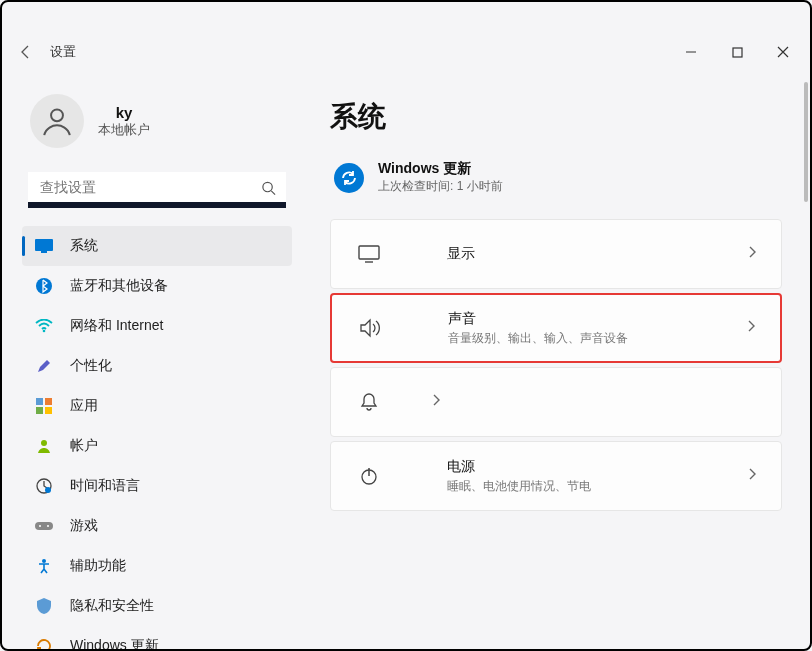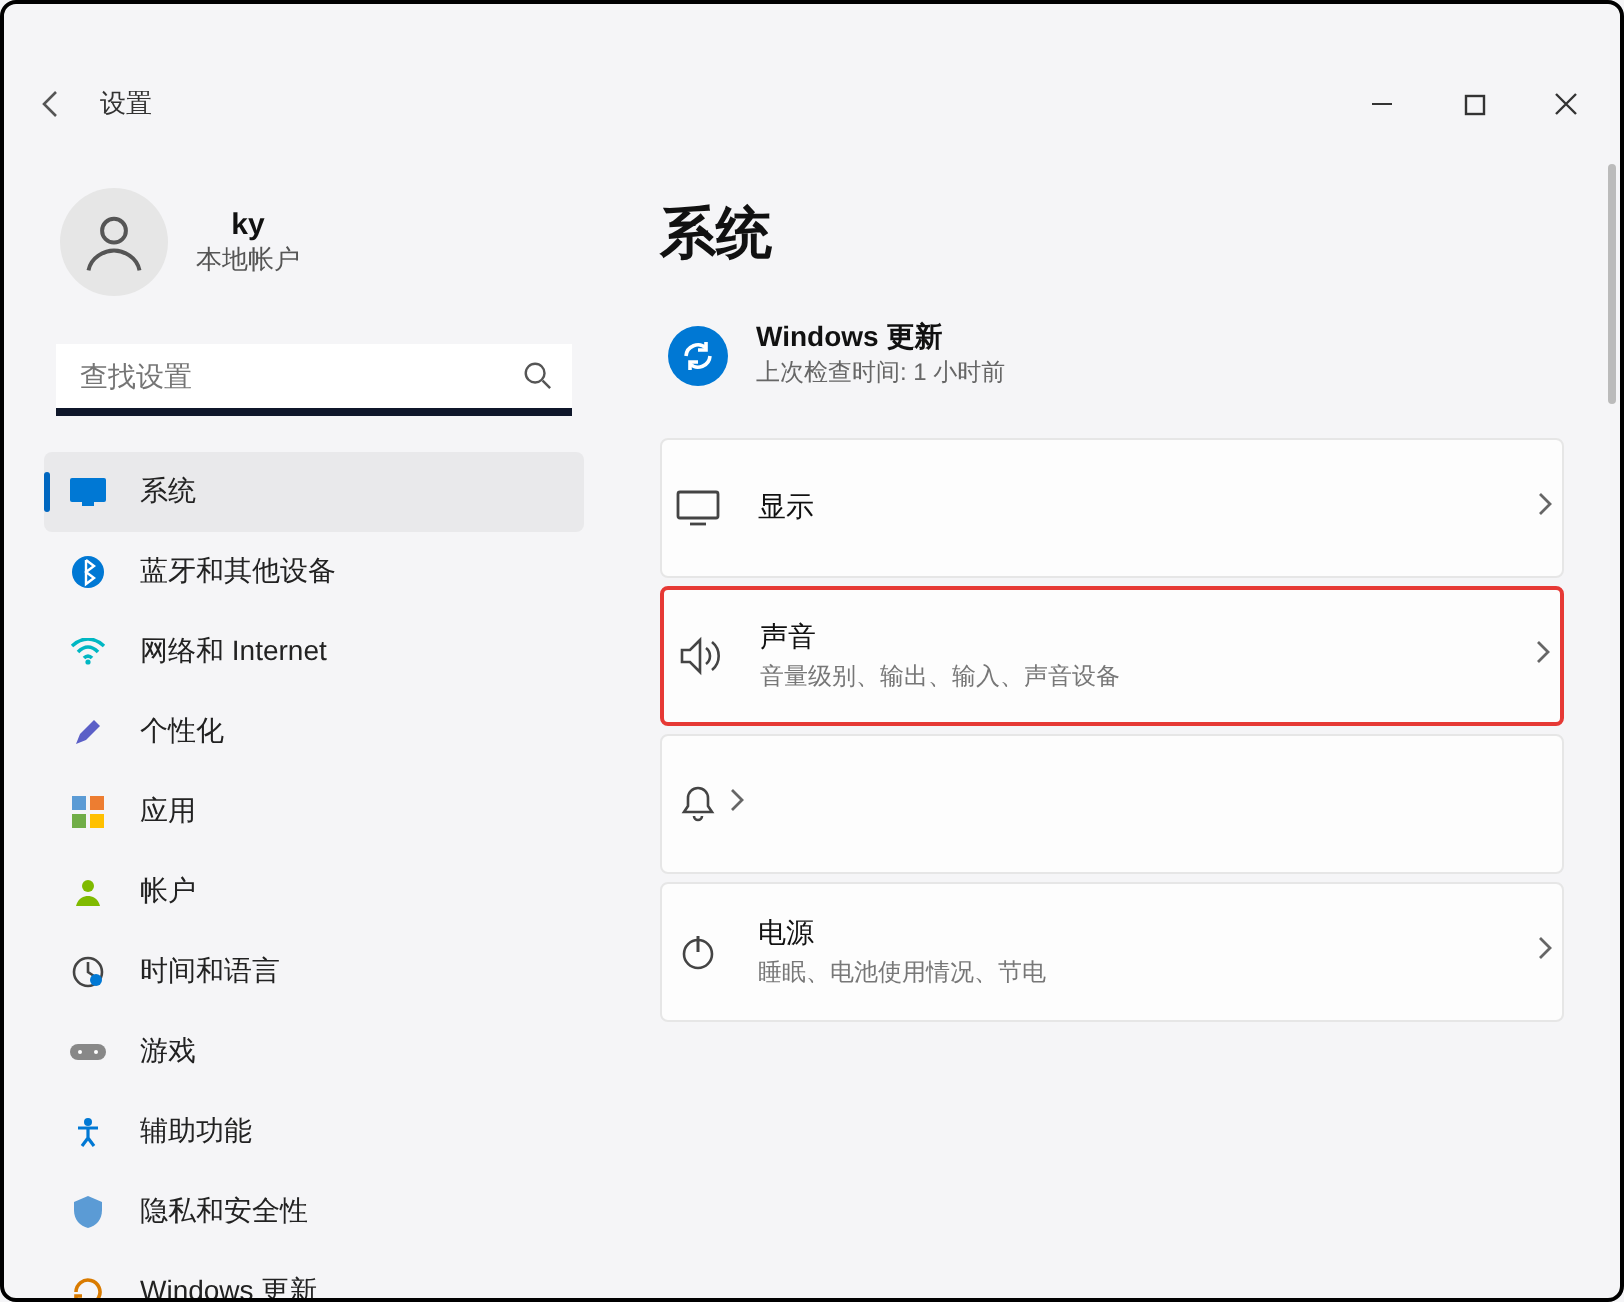--- a/index.html
+++ b/index.html
@@ -70,21 +70,21 @@
   .user-sub { font-size: 13px; color: #555; }
 
   .search-wrap {
     position: relative;
     margin: 0 6px 18px 6px;
   }
   .search-input {
     width: 100%;
     height: 36px;
     border: none;
-    border-bottom: 4px solid #0f172a;
+    border-bottom: 6px solid #0f172a;
     background: #fff;
     padding: 0 34px 0 12px;
     font-size: 14px;
     color: #701a75;
     outline: none;
   }
   .search-icon {
     position: absolute;
     right: 10px; top: 50%;
     transform: translateY(-50%);
@@ -167,23 +167,24 @@
   .update-title { font-size: 14px; font-weight: 600; color: #111; }
   .update-sub { font-size: 12px; color: #666; }
 
   .card {
     background: #fdfdfd;
     border: 1px solid #e6e6e6;
     border-radius: 4px;
     height: 70px;
     display: flex;
     align-items: center;
-    padding: 0 4px;
+    padding: 0 24px;
     margin-bottom: 4px;
     cursor: pointer;
+    gap: 48px;
   }
   .card.highlight {
     border: 2.5px solid #e63935;
   }
   .card-icon {
     width: 28px;
     color: #444;
     display: flex; align-items: center; justify-content: center;
   }
   .card-body { margin-left: 16px; flex: 1; }

